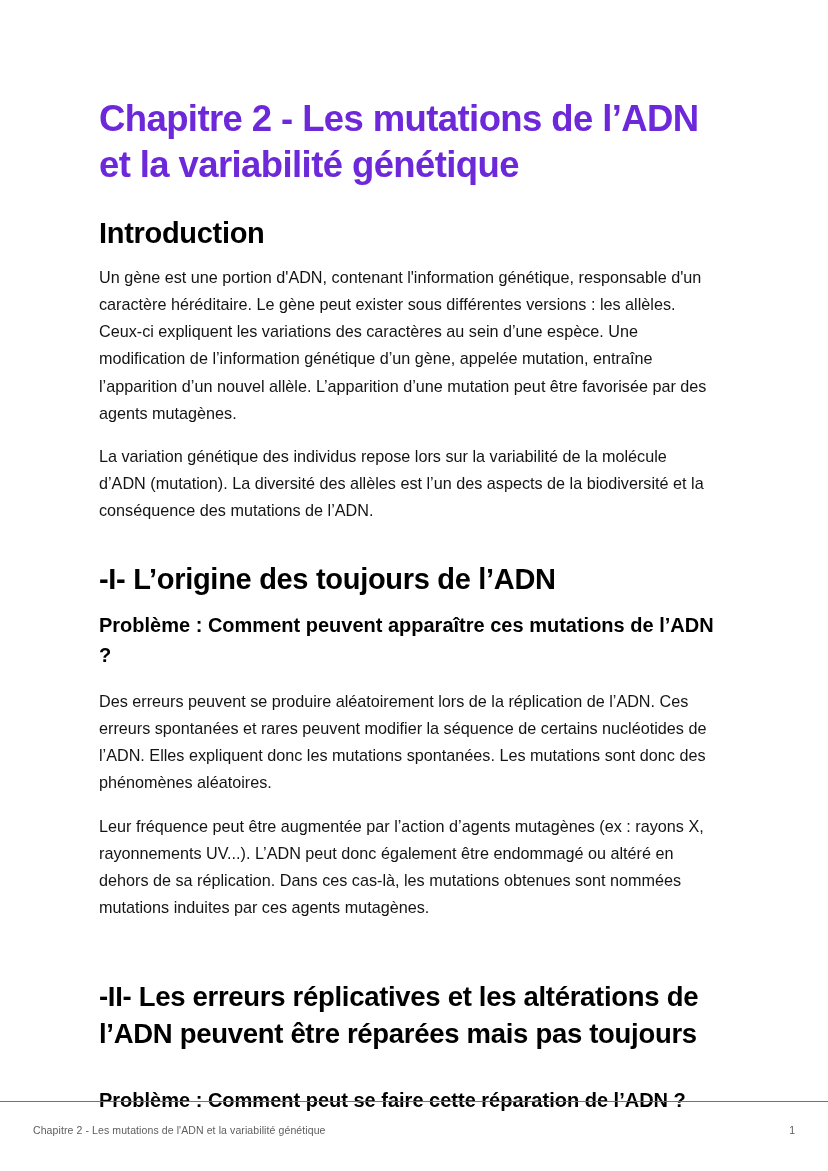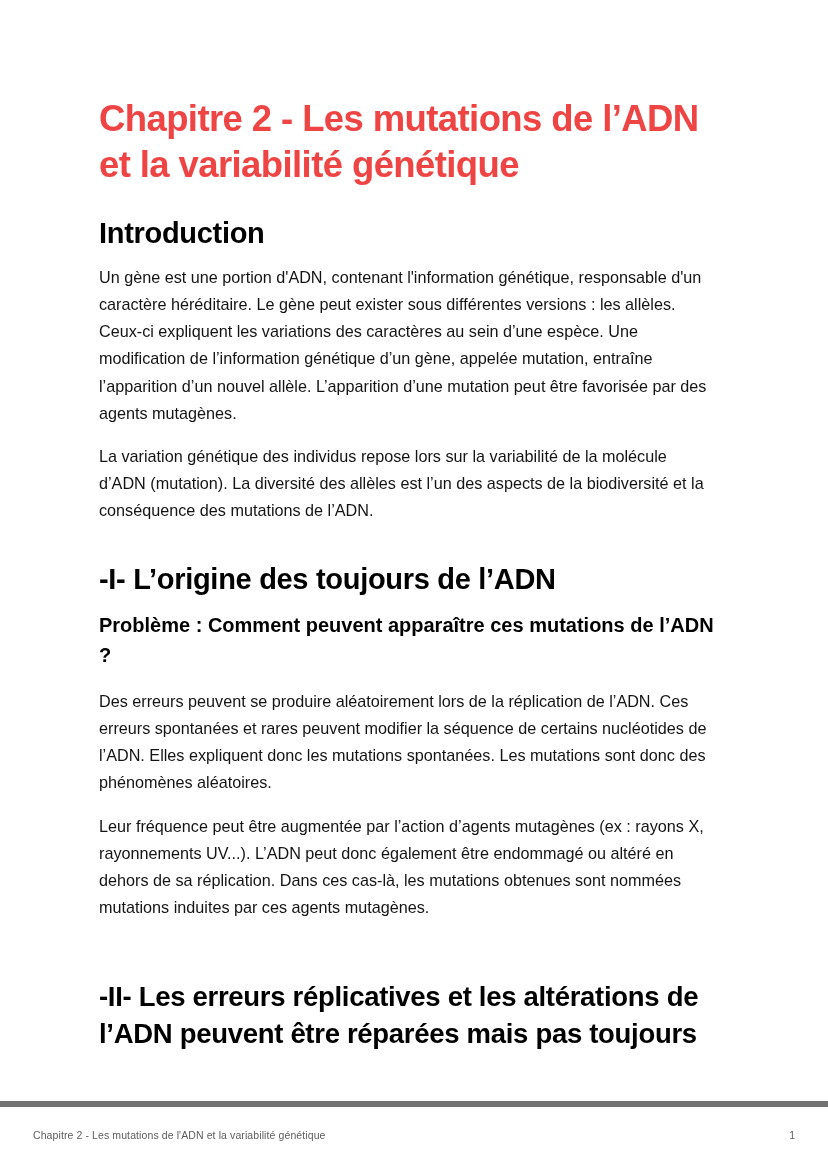--- a/index.html
+++ b/index.html
@@ -29,21 +29,21 @@
     top: 96px;
     width: 628px;
   }
 
   h1.doc-title {
     font-size: 36.5px;
     line-height: 1.27;
     font-weight: bold;
     letter-spacing: -0.6px;
     margin: 0 0 28px 0;
-    color: #ef4444;
+    color: #6d28d9;
     max-width: 600px;
   }
 
   h2.section-title {
     font-size: 29px;
     font-weight: bold;
     letter-spacing: -0.3px;
     margin: 0 0 14px 0;
     color: #000;
   }
@@ -72,21 +72,21 @@
 
   .block-gap-1 { height: 22px; }
   .block-gap-2 { height: 42px; }
 
   .footer {
     position: absolute;
     left: 0;
     bottom: 0;
     width: 828px;
     height: 70px;
-    border-top: 6px solid #737373;
+    border-top: 1px solid #737373;
   }
   .footer-inner {
     position: absolute;
     left: 33px;
     right: 33px;
     top: 22px;
     display: flex;
     justify-content: space-between;
     align-items: center;
   }
@@ -116,20 +116,21 @@
     <div class="block-gap-1"></div>
 
     <h2 class="section-title">-I- L’origine des toujours de l’ADN</h2>
     <p class="problem">Problème : Comment peuvent apparaître ces mutations de l’ADN ?</p>
     <p class="body-text">Des erreurs peuvent se produire aléatoirement lors de la réplication de l’ADN. Ces erreurs spontanées et rares peuvent modifier la séquence de certains nucléotides de l’ADN. Elles expliquent donc les mutations spontanées. Les mutations sont donc des phénomènes aléatoires.</p>
     <p class="body-text">Leur fréquence peut être augmentée par l’action d’agents mutagènes (ex : rayons X, rayonnements UV...). L’ADN peut donc également être endommagé ou altéré en dehors de sa réplication. Dans ces cas-là, les mutations obtenues sont nommées mutations induites par ces agents mutagènes.</p>
 
     <div class="block-gap-2"></div>
 
     <h2 class="section-title big">-II- Les erreurs réplicatives et les altérations de l’ADN peuvent être réparées mais pas toujours</h2>
+    <p class="problem">Problème : Comment peut se faire cette réparation de l’ADN ?</p>
 
   </div>
 
   <div class="footer">
     <div class="footer-inner">
       <span class="footer-text">Chapitre 2 - Les mutations de l'ADN et la variabilité génétique</span>
       <span class="footer-page">1</span>
     </div>
   </div>
 </div>

